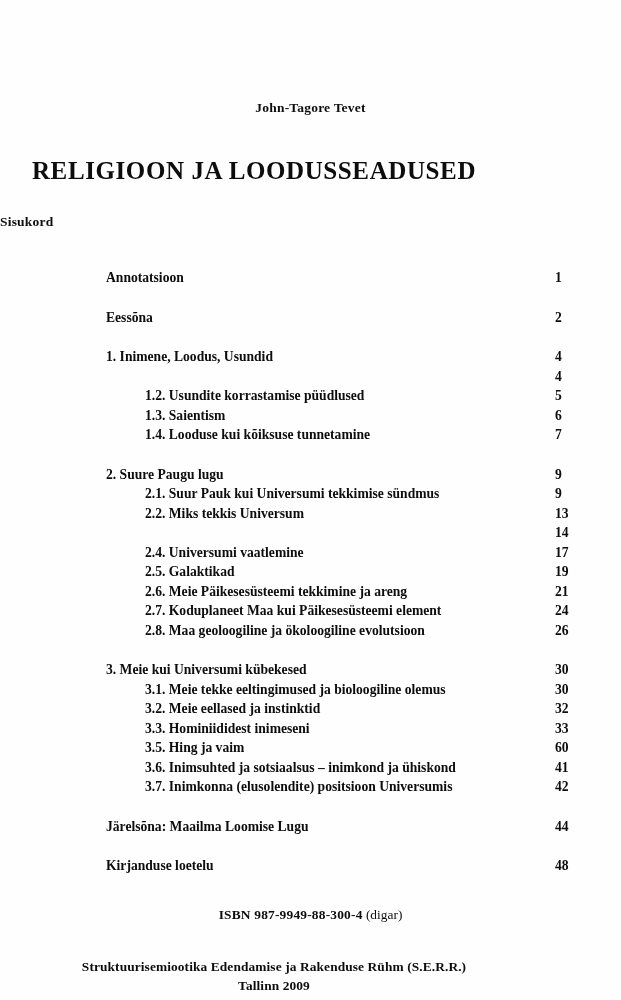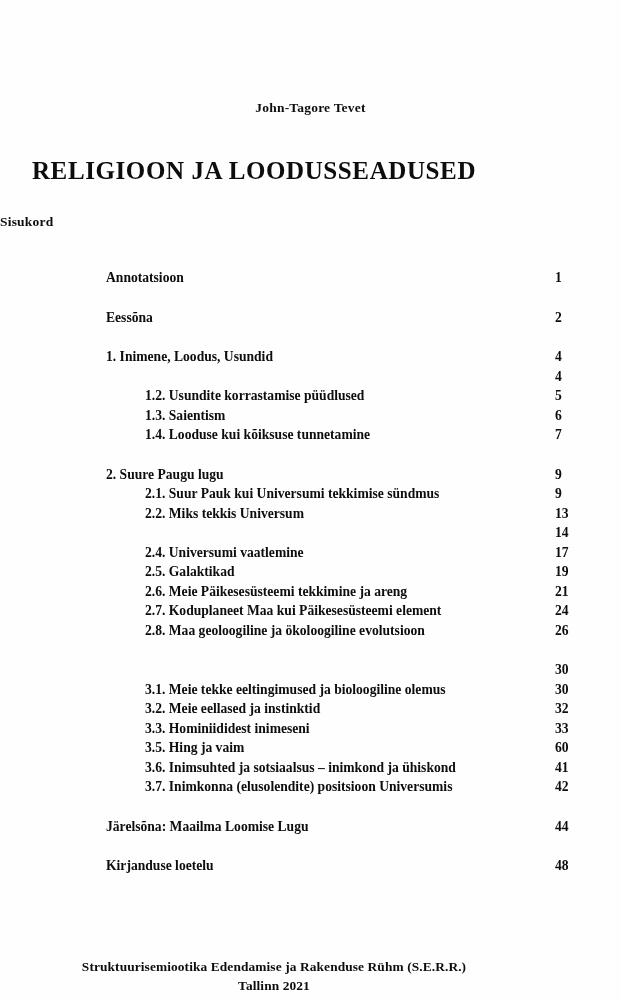--- a/index.html
+++ b/index.html
@@ -206,20 +206,21 @@
         <span class="toc-page">24</span>
       </div>
       <div class="toc-row level-2">
         <span class="toc-label">2.8. Maa geoloogiline ja ökoloogiline evolutsioon</span>
         <span class="toc-page">26</span>
       </div>
     </div>
 
     <div class="toc-group">
       <div class="toc-row level-1">
+        <span class="toc-label">3. Meie kui Universumi kübekesed</span>
         <span class="toc-page">30</span>
       </div>
       <div class="toc-row level-2">
         <span class="toc-label">3.1. Meie tekke eeltingimused ja bioloogiline olemus</span>
         <span class="toc-page">30</span>
       </div>
       <div class="toc-row level-2">
         <span class="toc-label">3.2. Meie eellased ja instinktid</span>
         <span class="toc-page">32</span>
       </div>
@@ -245,19 +246,23 @@
       <span class="toc-label">Järelsõna: Maailma Loomise Lugu</span>
       <span class="toc-page">44</span>
     </div>
     <div class="toc-row level-1">
       <span class="toc-label">Kirjanduse loetelu</span>
       <span class="toc-page">48</span>
     </div>
 
   </div>
 
+  <div class="isbn">
+    <span class="isbn-code">ISBN 987-9949-88-300-4</span>
+    <span class="isbn-note">(digar)</span>
+  </div>
 
   <div class="publisher">
     <div>Struktuurisemiootika Edendamise ja Rakenduse Rühm (S.E.R.R.)</div>
-    <div>Tallinn 2021</div>
+    <div>Tallinn 2009</div>
   </div>
 
 </div>
 
 </body></html>

